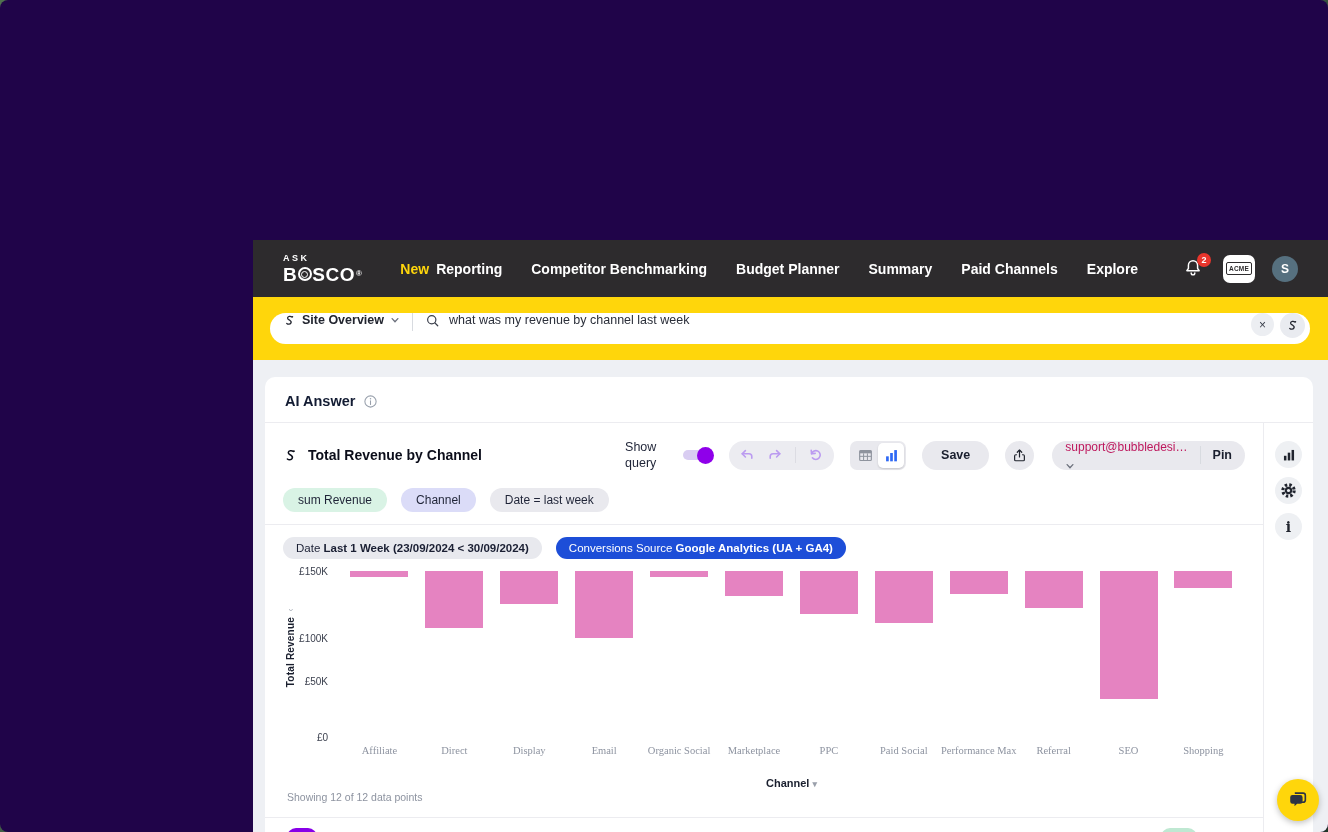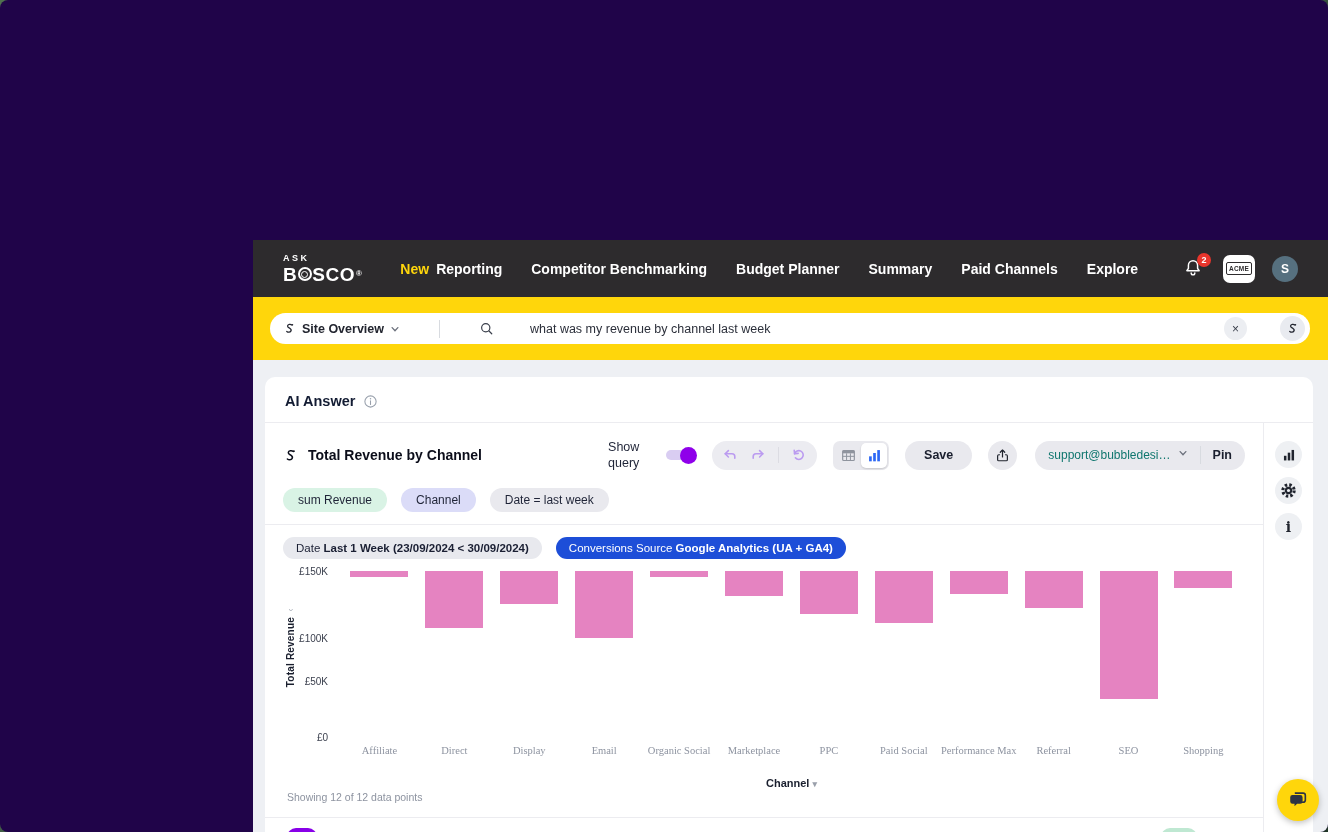--- a/index.html
+++ b/index.html
@@ -38,21 +38,21 @@
     display:flex; align-items:center; justify-content:center; }
   .org-tile span { border:1.5px solid #2d2b2d; border-radius:2px; font-size:6.5px;
     font-weight:700; padding:2px 2px; color:#2d2b2d; letter-spacing:.2px; }
   .avatar { width:26px; height:26px; border-radius:50%; background:#56707f; color:#fff;
     font-size:12px; font-weight:700; display:flex; align-items:center; justify-content:center; }
 
   
   .searchbar { height:63px; background:#ffd60b; display:flex; align-items:center;
     padding:0 18px 0 17px; flex-shrink:0; }
   .search-pill { background:#fff; border-radius:16px; height:31px; flex:1;
-    display:flex; align-items:center; padding:0 5px 0 13px;gap:27px; }
+    display:flex; align-items:flex-start; padding:0 5px 0 13px; }
   .scope { display:flex; align-items:center; gap:6px; cursor:pointer; }
   .scope-label { font-size:12.5px; font-weight:700; color:#22252f; }
   .v-div { width:1px; height:18px; background:#d8dbe0; margin:0 12px; }
   .query-text { font-size:12.5px; color:#2b2f3a; flex:1; }
   .circle-btn { width:23px; height:23px; border-radius:50%; background:#eceef2;
     display:flex; align-items:center; justify-content:center; cursor:pointer;
     font-size:12px; color:#3a3f4b; margin-left:6px; }
 
   
   .content { flex:1; padding:17px 15px 0 12px; }
@@ -86,22 +86,22 @@
     justify-content:center; border-radius:5px; cursor:pointer; color:#8f949e; }
   .seg-cell.active { background:#fff; box-shadow:0 1px 2px rgba(0,0,0,.15); color:#2d68f5; }
   .save-btn { height:29px; border:none; background:#e9e9ee; border-radius:15px;
     padding:0 19px; font-size:12.5px; font-weight:600; color:#1a1f2e; margin-left:8px; cursor:pointer;
     font-family:"Liberation Sans", sans-serif; }
   .share-btn { width:29px; height:29px; border-radius:50%; background:#e9e9ee;
     display:flex; align-items:center; justify-content:center; margin-left:8px;
     cursor:pointer; color:#20242e; }
   .account-pill { height:29px; background:#e9e9ee; border-radius:15px; display:flex;
     align-items:center; padding:0 13px; margin-left:10px; }
-  .account-pill .acct { font-size:12px; color:#0f766e; cursor:pointer;
-    display:flex; align-items:flex-start; gap:7px; }
+  .account-pill .acct { font-size:12px; color:#be185d; cursor:pointer;
+    display:flex; align-items:flex-start; gap:7px;flex-direction:column; }
   .pin-label { font-size:12.5px; font-weight:600; color:#1a1f2e; cursor:pointer; }
 
   
   .chips-row { display:flex; gap:14px; margin-bottom:12px; }
   .chip { font-size:12px; color:#1f2437; padding:5px 15px; border-radius:14px; }
   .chip-green { background:#d9f3e5; }
   .chip-purple { background:#dbdcf8; }
   .chip-gray { background:#e9e9ee; }
   .chips-divider { border-top:1px solid #ececf0; margin:0 -18px 12px; }
 

